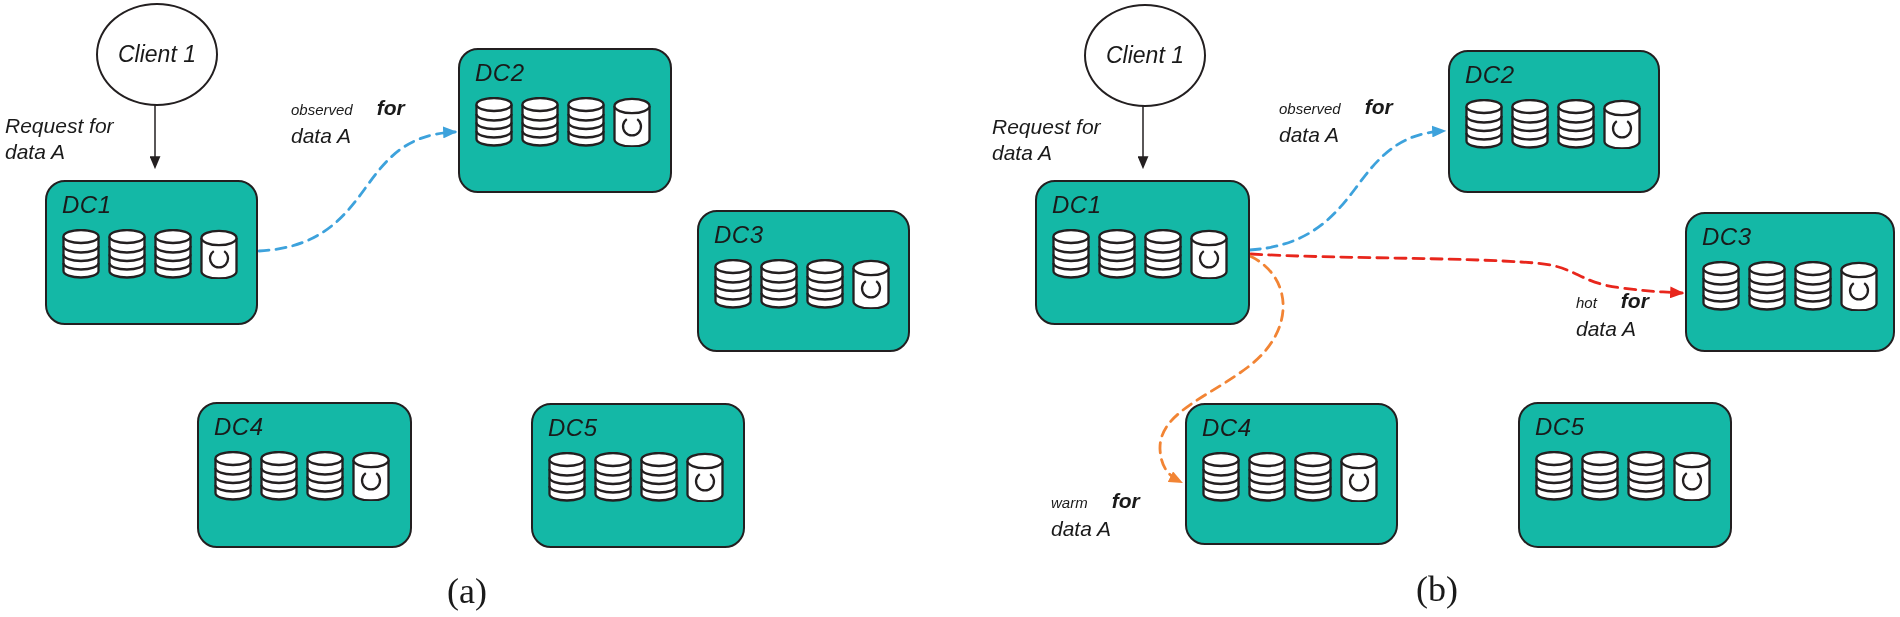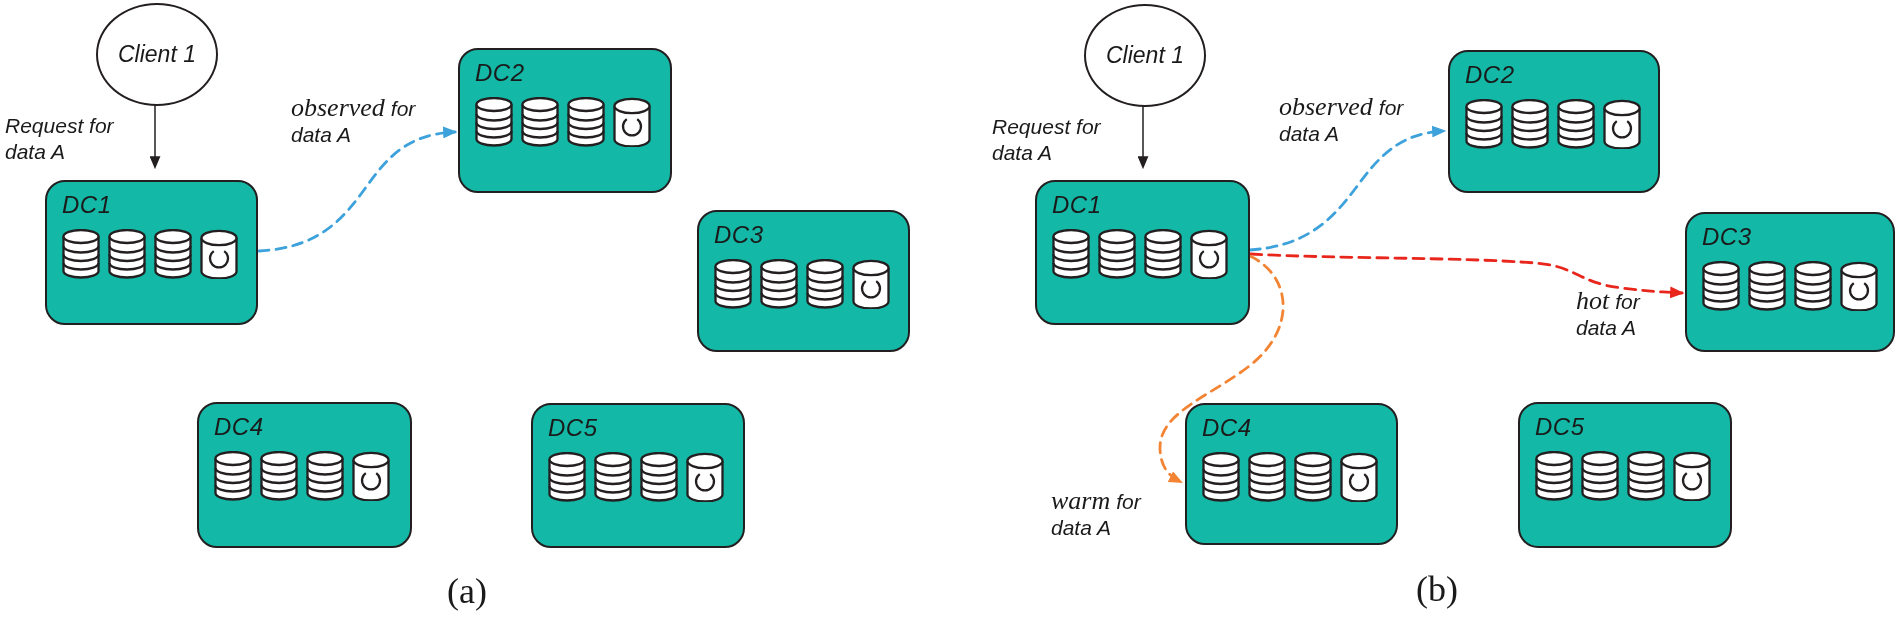--- a/index.html
+++ b/index.html
@@ -38,22 +38,22 @@
   .a-dc5{left:531px;top:403px;width:214px;height:145px;}
 
   .b-dc1{left:1035px;top:180px;width:215px;height:145px;}
   .b-dc2{left:1448px;top:50px;width:212px;height:143px;}
   .b-dc3{left:1685px;top:212px;width:210px;height:140px;}
   .b-dc4{left:1185px;top:403px;width:213px;height:142px;}
   .b-dc5{left:1518px;top:402px;width:214px;height:146px;}
 
   
   .anno{position:absolute;font-style:italic;font-size:21px;line-height:26px;white-space:nowrap;}
-  .anno .kw{font-family:Liberation Serif, serif;font-size:26px;}
-  .anno .sfx{margin-left:6px;}
+  .anno .kw{font-family:Liberation Sans, sans-serif;font-size:15px;}
+  .anno .sfx{margin-left:24px;font-weight:bold;}
   .req-a{left:5px;top:113px;}
   .req-b{left:992px;top:114px;}
   .obs-a{left:291px;top:95px;}
   .obs-b{left:1279px;top:94px;}
   .hot-b{left:1576px;top:288px;}
   .warm-b{left:1051px;top:488px;}
 
   
   .caption{
     position:absolute;font-family:"Liberation Serif", serif;font-size:36px;

